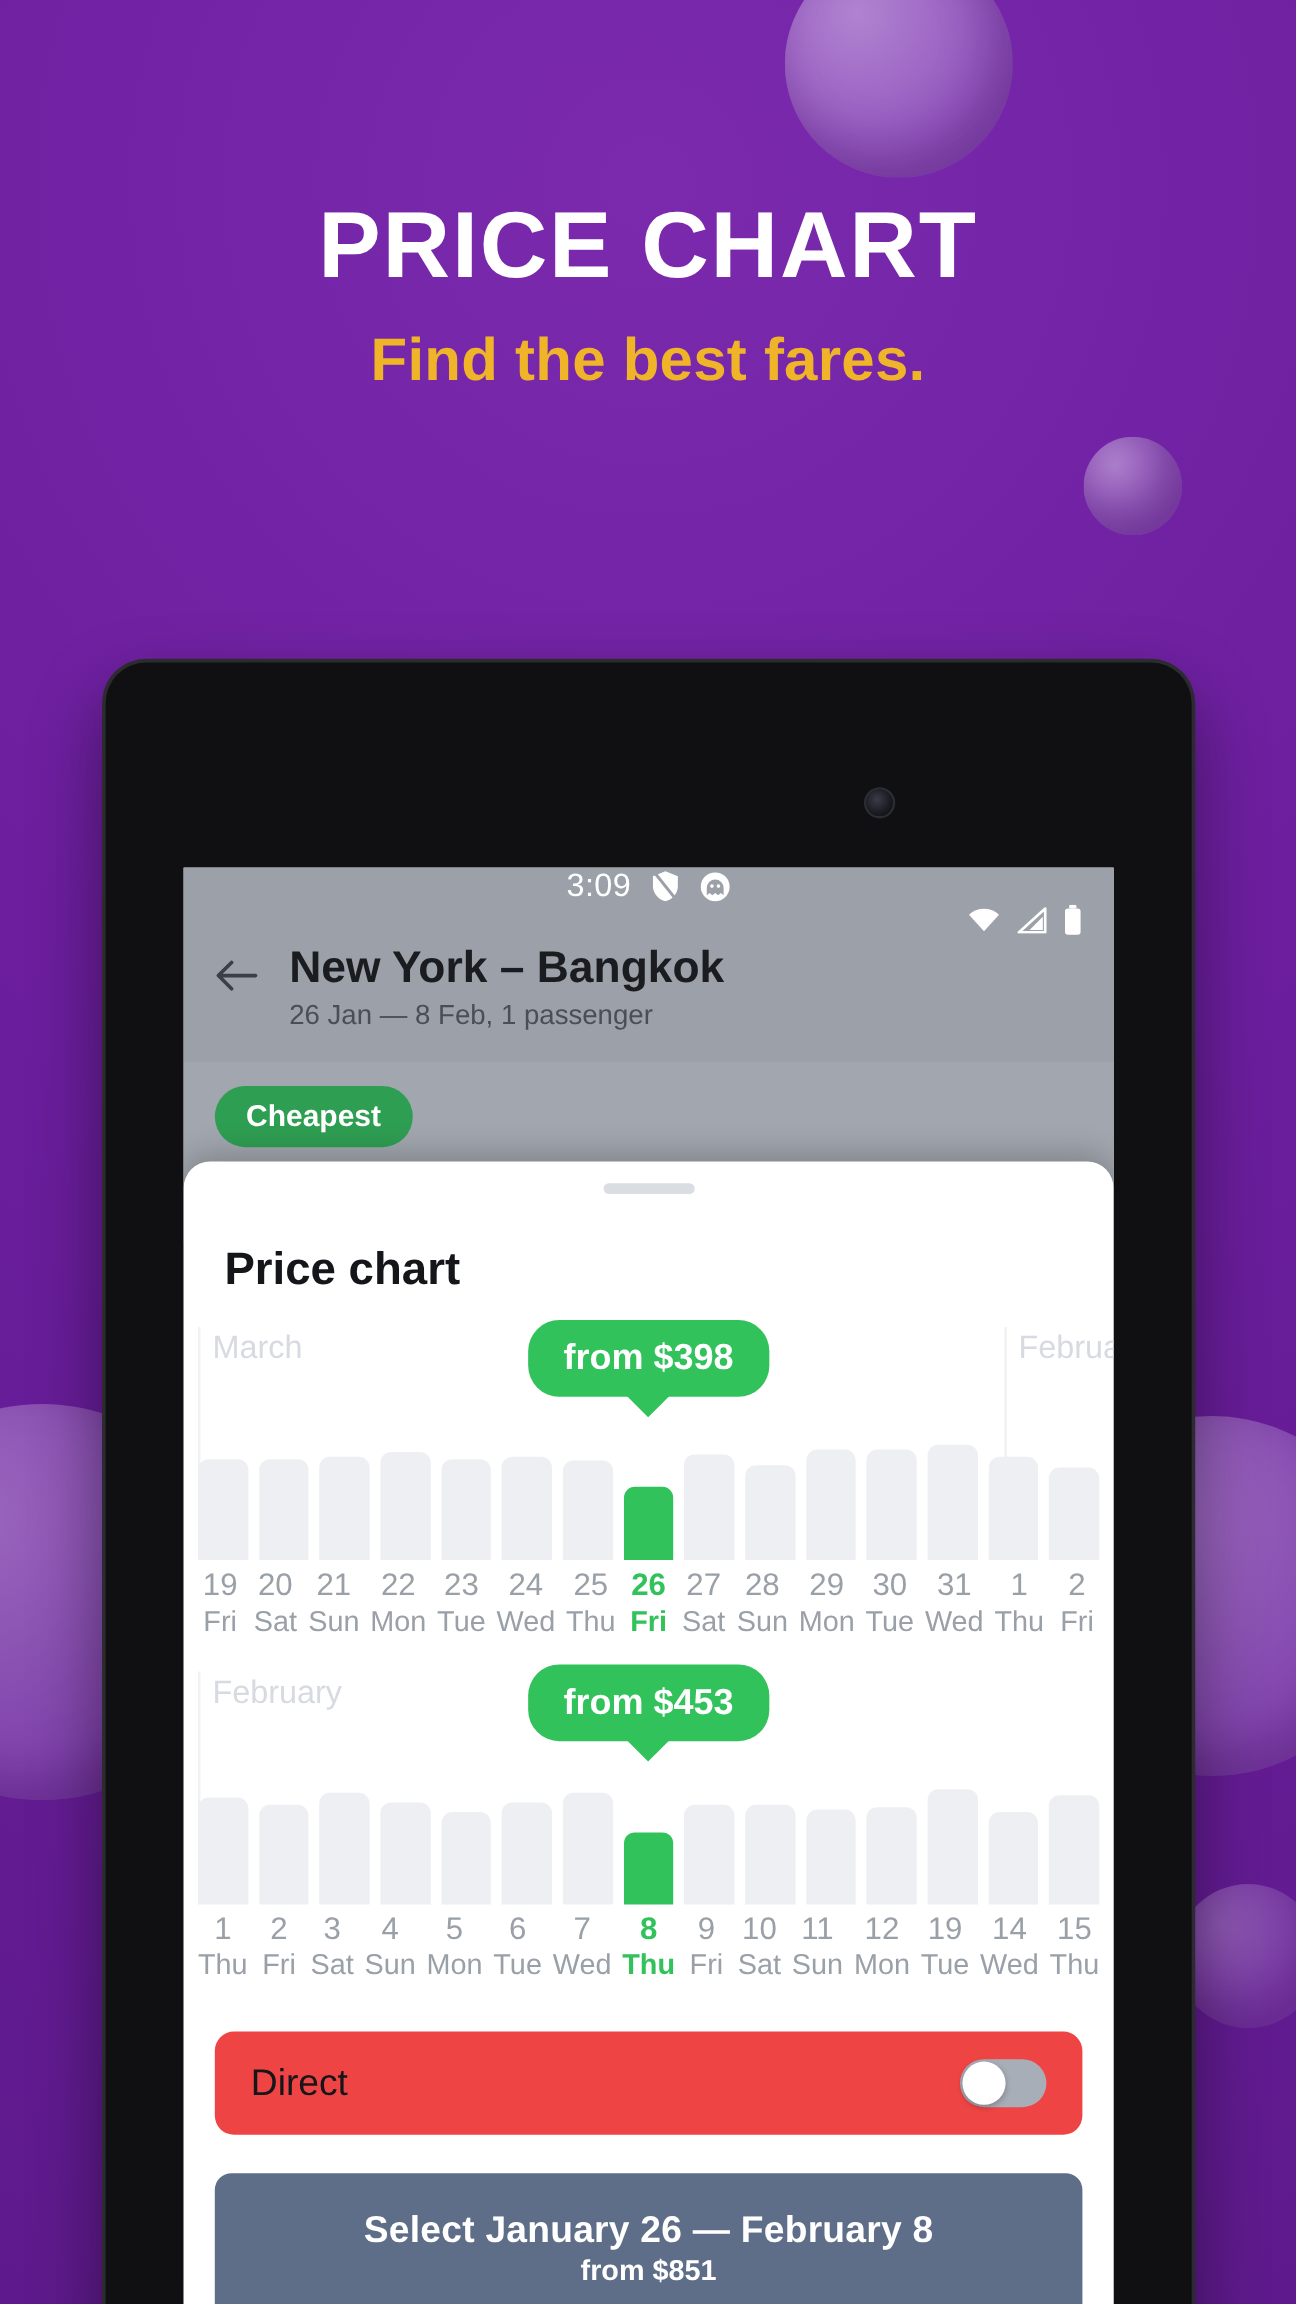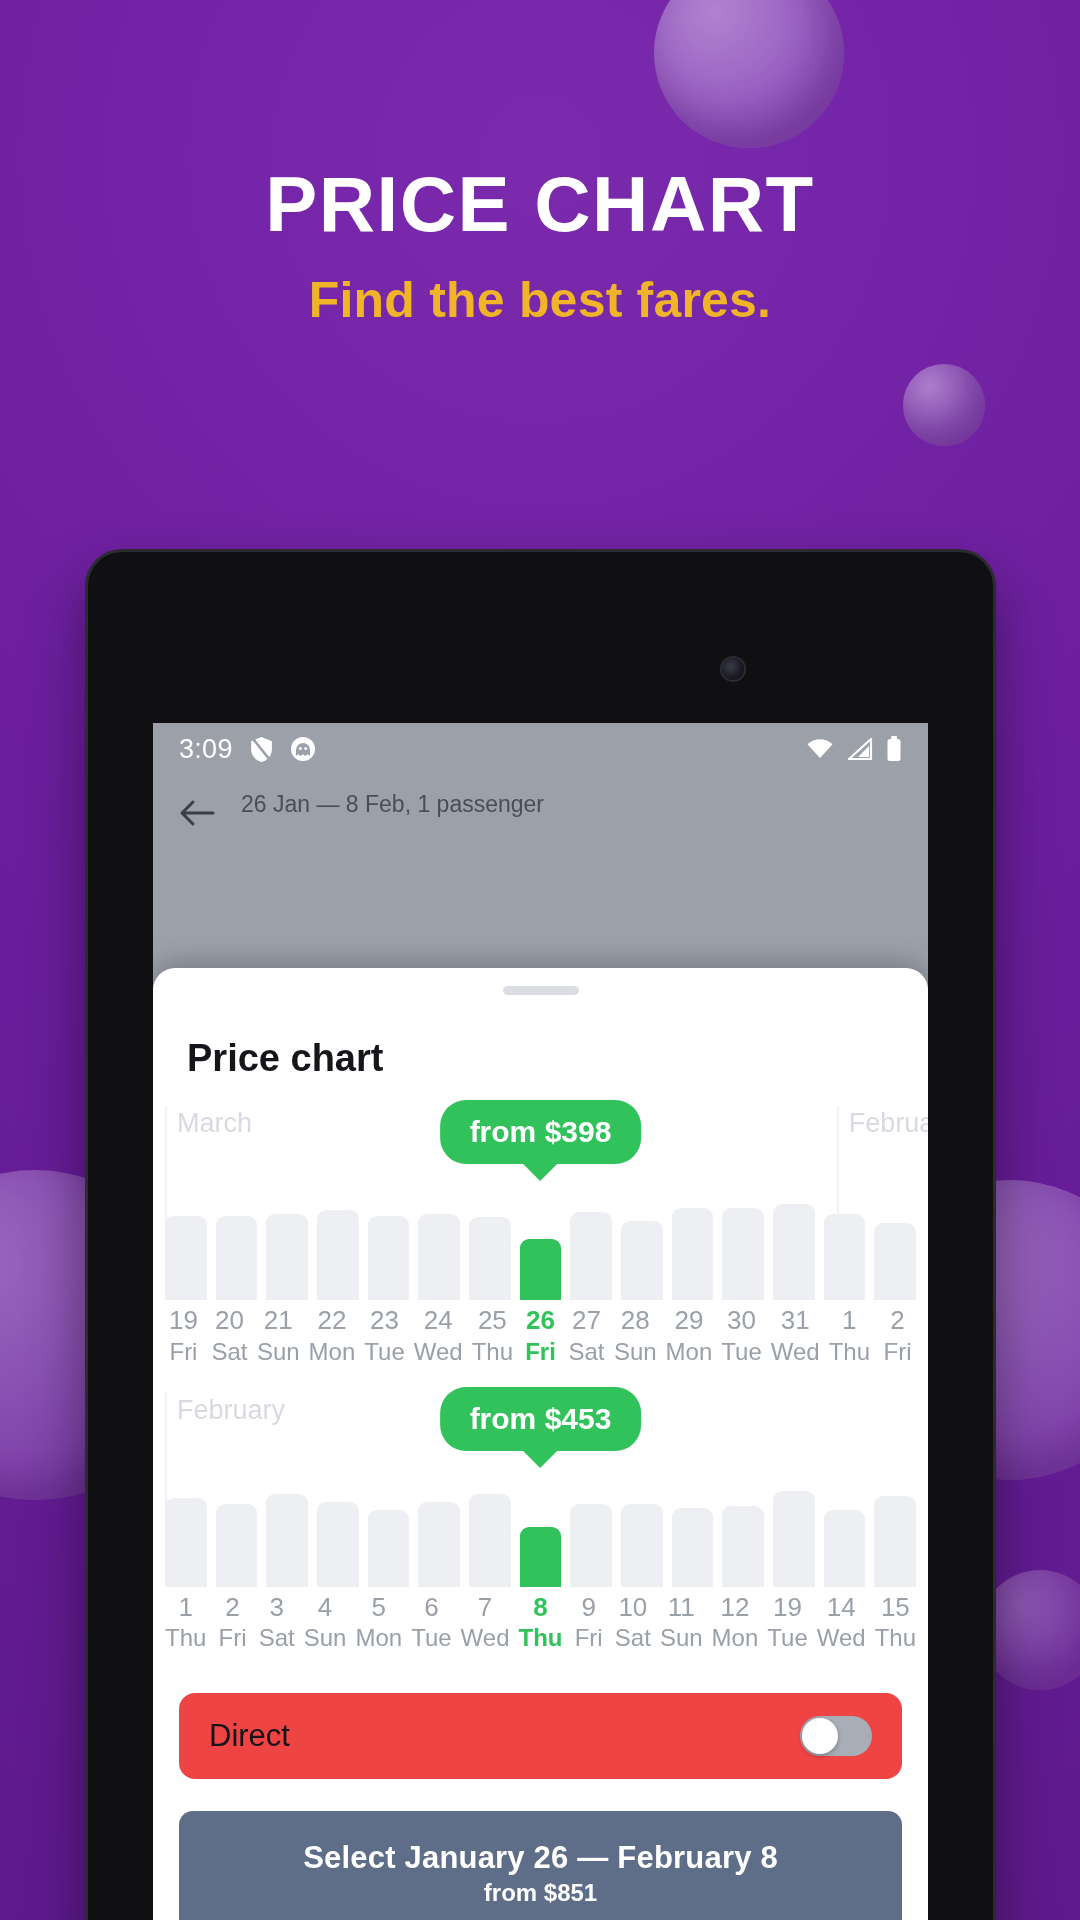--- a/index.html
+++ b/index.html
@@ -65,21 +65,21 @@
   
   #screen{
     position:absolute; left:153px; top:723px; width:775px; height:1200px;
     background:#ffffff; overflow:hidden; z-index:5;
   }
 
   
   #app-behind{ position:absolute; inset:0; background:#9BA0A9; }
   #statusbar{
     height:52px; background:#9BA0A9; display:flex; align-items:center;
-    padding:0 26px; color:#fff;
+    padding:0 26px; color:#fff;flex-direction:column;
   }
   #sb-left{ display:flex; align-items:center; gap:16px; }
   #sb-time{ font-size:27px; font-weight:500; color:#fff; letter-spacing:.3px;}
   .sb-ic{ display:inline-flex; align-items:center; }
   #sb-right{ margin-left:auto; display:flex; align-items:center; gap:13px; }
 
   #appbar{
     background:#9BA0A9; padding:10px 26px 26px 26px;
     display:flex; align-items:flex-start; gap:26px;
   }
@@ -247,24 +247,30 @@
       </div>
     </div>
 
     <div id="appbar">
       <span id="back-arrow">
         <svg width="36" height="28" viewBox="0 0 36 28">
             <path d="M14 3 L3 14 L14 25 M3 14 H34" fill="none" stroke="#3b3f47" stroke-width="3" stroke-linecap="round" stroke-linejoin="round"></path>
           </svg>
       </span>
       <span>
+        <div id="route-title">New York – Bangkok</div>
         <div id="route-sub">26 Jan — 8 Feb, 1 passenger</div>
       </span>
     </div>
 
+    <div id="filters">
+      <span id="chip-cheapest">Cheapest</span>
+      <div id="ghost-card"></div>
+      <div id="ghost-dot"></div>
+    </div>
   </div>
 
   <div id="sheet">
     <div id="sheet-handle"></div>
     <div id="sheet-title">Price chart</div>
 
     <div id="charts-container">
         <div class="chart-block">
           <div class="month-row">
             <div class="month-tick" style="left: calc(0% + 12px);"></div>

